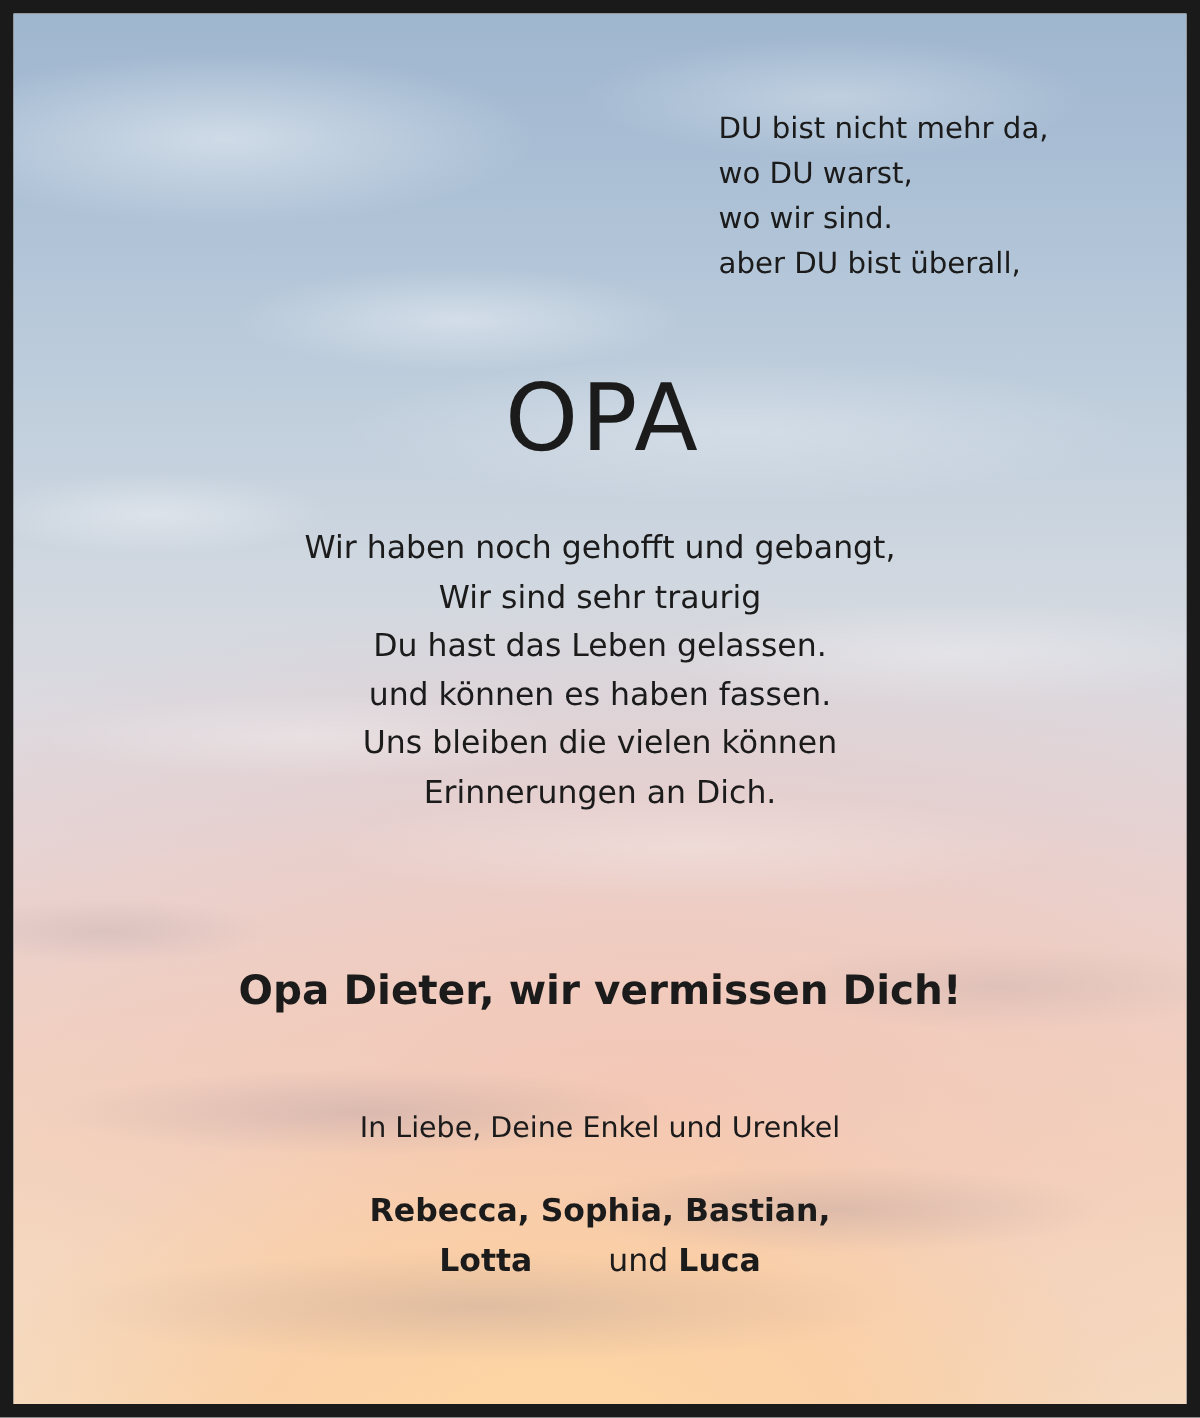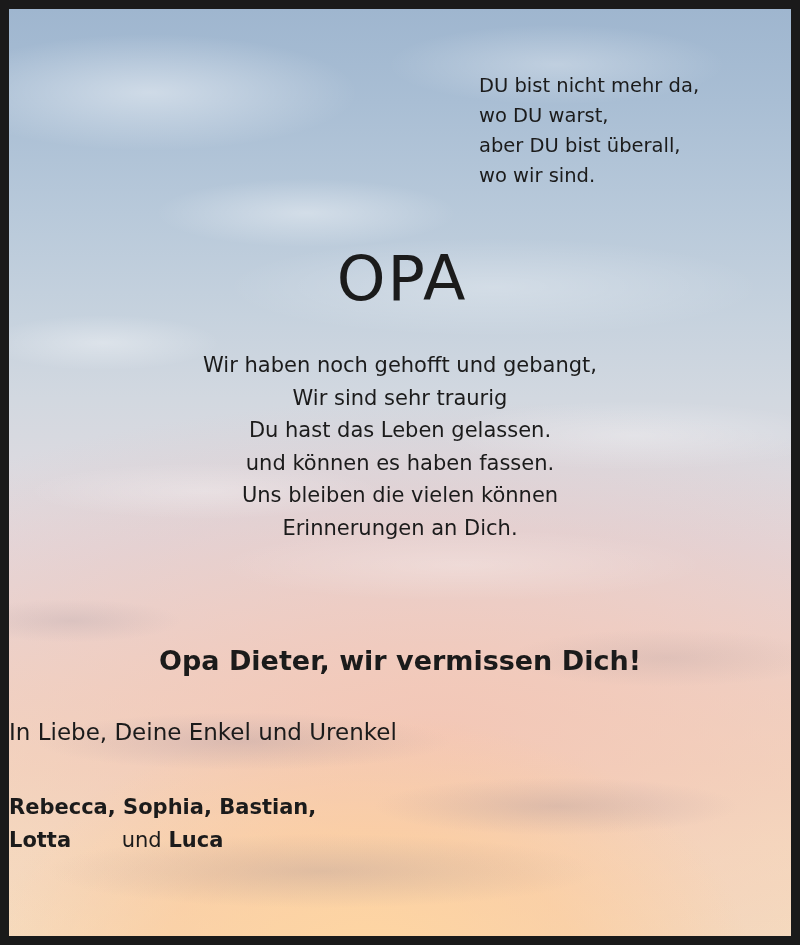--- a/index.html
+++ b/index.html
@@ -110,54 +110,55 @@
     top: 634px;
     left: 0;
     right: 0;
     text-align: center;
     font-size: 27px;
     font-weight: bold;
     line-height: 36px;
   }
 
   .signoff {
-    top: 708px;
+    top: 728px;
     left: 0;
     right: 0;
-    text-align: left;
-    font-size: 23px;
+    text-align: center;
+    font-size: 19px;
     line-height: 30px;
   }
 
   .family {
     top: 782px;
     left: 0;
     right: 0;
+    text-align: center;
     font-size: 21px;
     line-height: 33px;
   }
   .family .line { white-space: nowrap; }
   .family b { font-weight: bold; }
   .family .plain { font-weight: 400; margin-left: 44px; }
 </style>
 </head>
 <body>
 
 <div class="memorial-card">
 
   <div class="sky"></div>
   <div class="clouds"></div>
 
   <div class="content">
 
     <div class="block quote">
       <div>DU bist nicht mehr da,</div>
       <div>wo DU warst,</div>
+      <div>wo wir sind.</div>
       <div>aber DU bist überall,</div>
-      <div>wo wir sind.</div>
     </div>
 
     <div class="block name-title">OPA</div>
 
     <div class="block poem">
       <div>Wir haben noch gehofft und gebangt,</div>
       <div>Wir sind sehr traurig</div>
       <div>Du hast das Leben gelassen.</div>
       <div>und können es haben fassen.</div>
       <div>Uns bleiben die vielen können</div>

